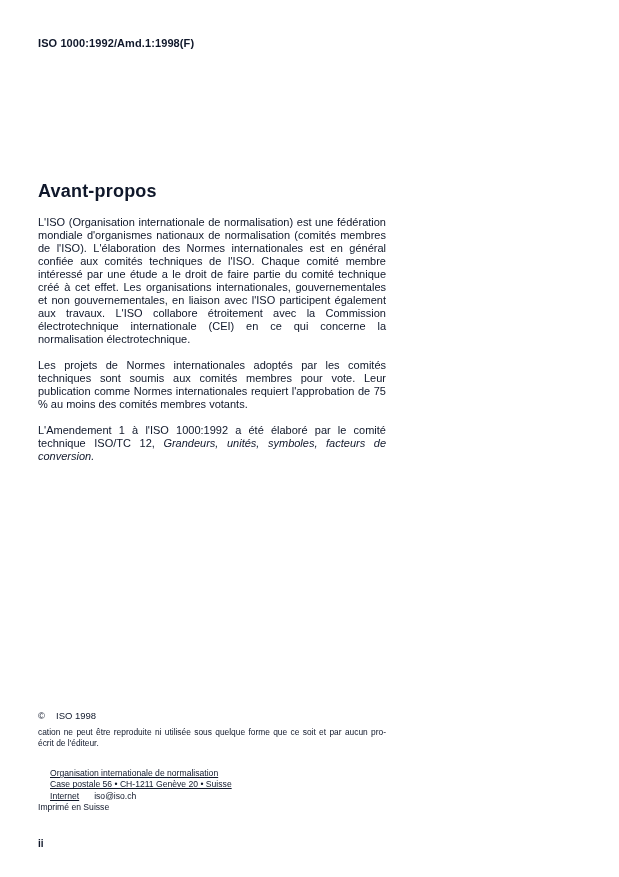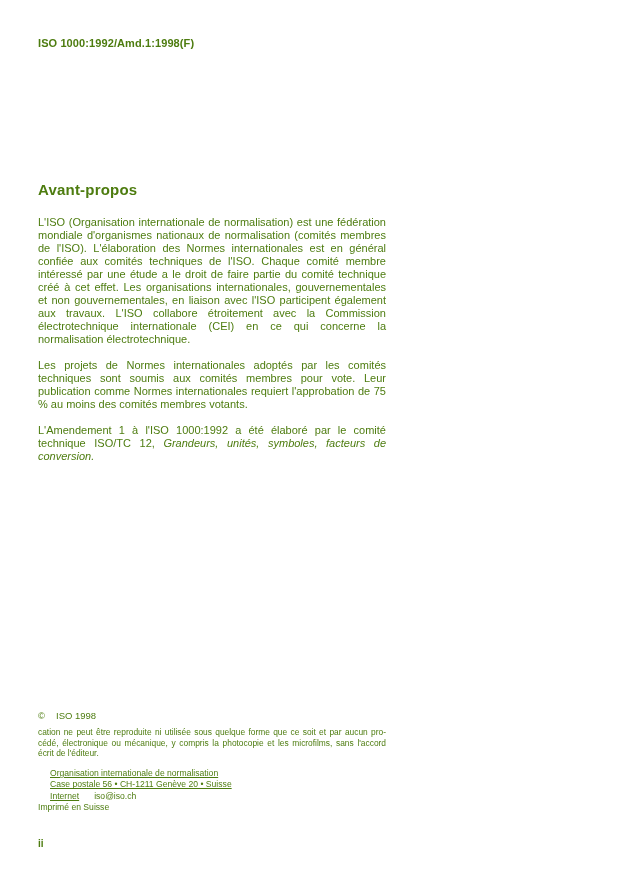--- a/index.html
+++ b/index.html
@@ -6,36 +6,36 @@
     margin: 0;
     padding: 0;
     background: #ffffff;
   }
   .page {
     position: relative;
     width: 619px;
     height: 877px;
     background: #ffffff;
     font-family: "Liberation Sans", sans-serif;
-    color: #4d7c0f;
+    color: #0f172a;
     overflow: hidden;
   }
   .doc-header {
     position: absolute;
     left: 38px;
     top: 37px;
     font-size: 11px;
     font-weight: bold;
     letter-spacing: 0.1px;
   }
   .doc-title {
     position: absolute;
     left: 38px;
     top: 181px;
-    font-size: 15px;
+    font-size: 18px;
     font-weight: bold;
     letter-spacing: 0.2px;
   }
   .body-text {
     position: absolute;
     left: 38px;
     top: 216px;
     width: 348px;
     font-size: 11px;
     line-height: 13px;
@@ -117,21 +117,20 @@
     <p class="para-gap">Les projets de Normes internationales adoptés par les comités techniques sont soumis aux comités membres pour vote. Leur publication comme Normes internationales requiert l'approbation de 75 % au moins des comités membres votants.</p>
     <p class="para-gap"><span>L'Amendement 1 à l'ISO 1000:1992 a été élaboré par le comité technique ISO/TC 12, </span><span class="italic">Grandeurs, unités, symboles, facteurs de conversion.</span></p>
   </div>
 
   <div class="copyright-line">
     <span class="csym">©</span><span>ISO 1998</span>
   </div>
 
   <div class="rights-block">
     <div class="rights-line">cation ne peut être reproduite ni utilisée sous quelque forme que ce soit et par aucun pro-</div>
-    <div class="rights-line">cédé, électronique ou mécanique, y compris la photocopie et les microfilms, sans l'accord</div>
     <div class="rights-line last">écrit de l'éditeur.</div>
   </div>
 
   <div class="address-block">
     <div>Organisation internationale de normalisation</div>
     <div>Case postale 56 • CH-1211 Genève 20 • Suisse</div>
     <div>
       <span>Internet</span><span class="internet-value">iso@iso.ch</span>
     </div>
   </div>

